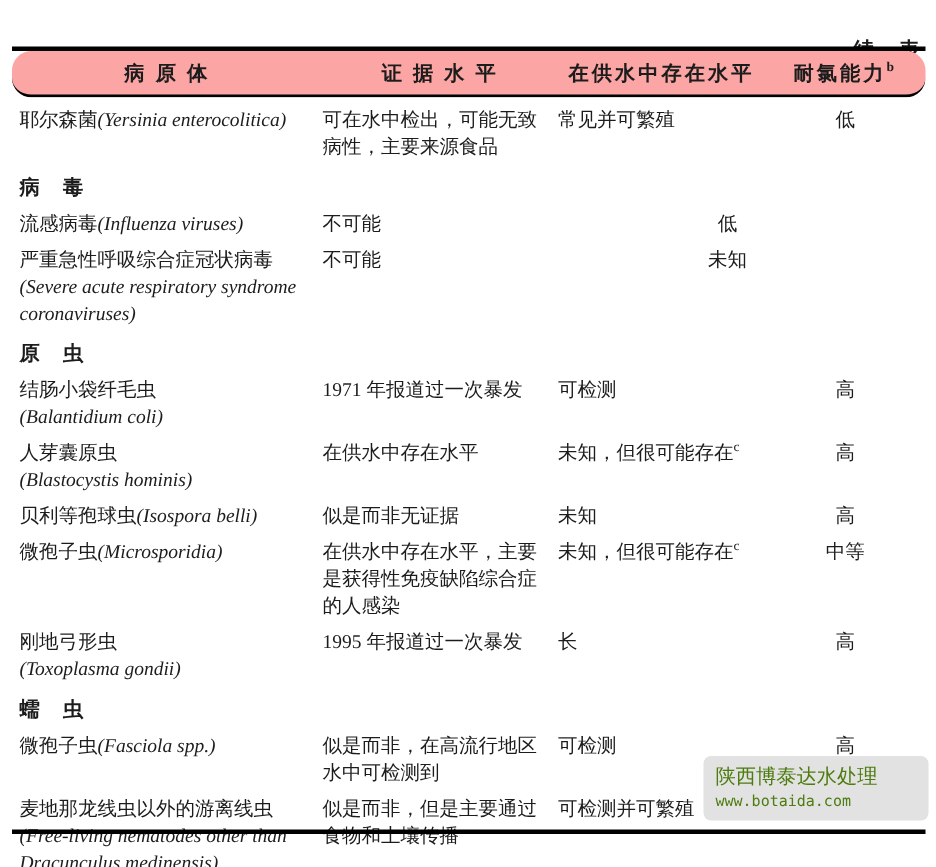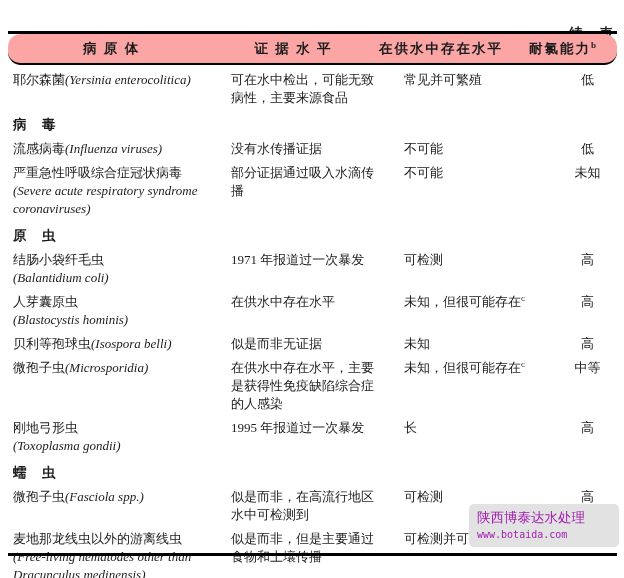--- a/index.html
+++ b/index.html
@@ -25,42 +25,42 @@
     background:#fca5a5;
     border-bottom:2px solid #000;
     height:31px;
     font-weight:bold; font-size:13.5px;border-radius:13px;
   }
   .hc { text-align:center; letter-spacing:2px; }
   .c1 { width:207px; }
   .c2 { width:157px; }
   .c3 { width:138px; }
   .c4 { flex:1; }
-  .row { display:flex; font-size:13px; line-height:18px; margin-top:6px;gap:16px; }
+  .row { display:flex; font-size:13px; line-height:18px; margin-top:6px; }
   .row .c1 { padding-left:5px; padding-right:8px; }
   .row .c2 { padding-right:10px; }
   .row .c3 { padding-right:4px; }
   .row .c4 { text-align:center; }
   .section {
     font-weight:bold; font-size:13.5px; line-height:18px;
     margin-top:9px; padding-left:5px; letter-spacing:1px;
   }
   .la { font-style:italic; }
   sup { font-size:9px; line-height:0; }
   .bottomline {
     position:absolute; left:8px; top:553px; width:609px;
     border-top:3px solid #000;
   }
   .watermark {
     position:absolute; right:5px; top:504px;
     width:150px; height:43px;
     background:#e2e2e2; border-radius:5px;
     display:flex; flex-direction:column; justify-content:center;
     padding-left:8px;
-    color:#a21caf; z-index:5;
+    color:#4d7c0f; z-index:5;
   }
   .wm1 { font-family:"Liberation Sans","DejaVu Sans",sans-serif; font-size:13.5px; line-height:17px; }
   .wm2 { font-family:"DejaVu Sans Mono","Liberation Mono",monospace; font-size:10px; line-height:17px; }
 </style>
 </head>
 <body>
 
 <div class="page">
 
   <div class="continued">续　表</div>
@@ -78,28 +78,26 @@
       <div class="c1"><span>耶尔森菌</span><span class="la">(Yersinia enterocolitica)</span></div>
       <div class="c2">可在水中检出，可能无致病性，主要来源食品</div>
       <div class="c3">常见并可繁殖</div>
       <div class="c4">低</div>
     </div>
 
     <div class="section">病　毒</div>
 
     <div class="row">
       <div class="c1"><span>流感病毒</span><span class="la">(Influenza viruses)</span></div>
-      <div class="c2">没有水传播证据</div>
       <div class="c3">不可能</div>
       <div class="c4">低</div>
     </div>
 
     <div class="row">
       <div class="c1"><span>严重急性呼吸综合症冠状病毒</span><span class="la">(Severe acute respiratory syndrome coronaviruses)</span></div>
-      <div class="c2">部分证据通过吸入水滴传播</div>
       <div class="c3">不可能</div>
       <div class="c4">未知</div>
     </div>
 
     <div class="section">原　虫</div>
 
     <div class="row">
       <div class="c1"><span>结肠小袋纤毛虫</span><div class="la">(Balantidium coli)</div></div>
       <div class="c2">1971 年报道过一次暴发</div>
       <div class="c3">可检测</div>

